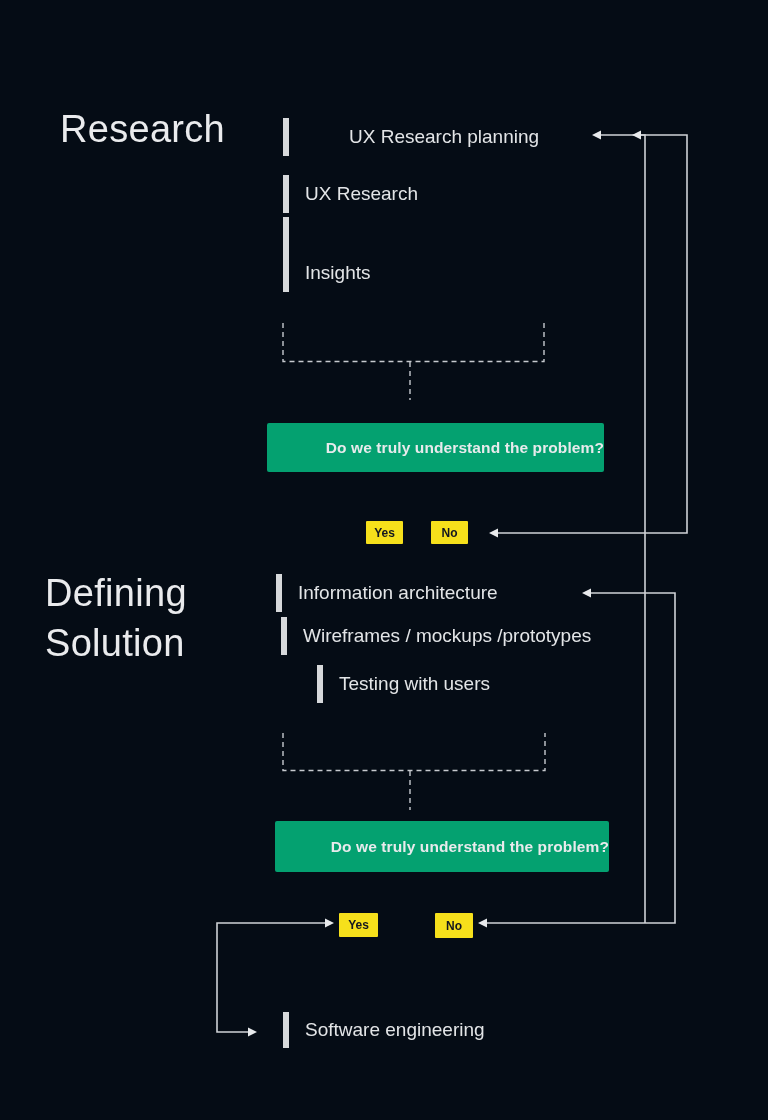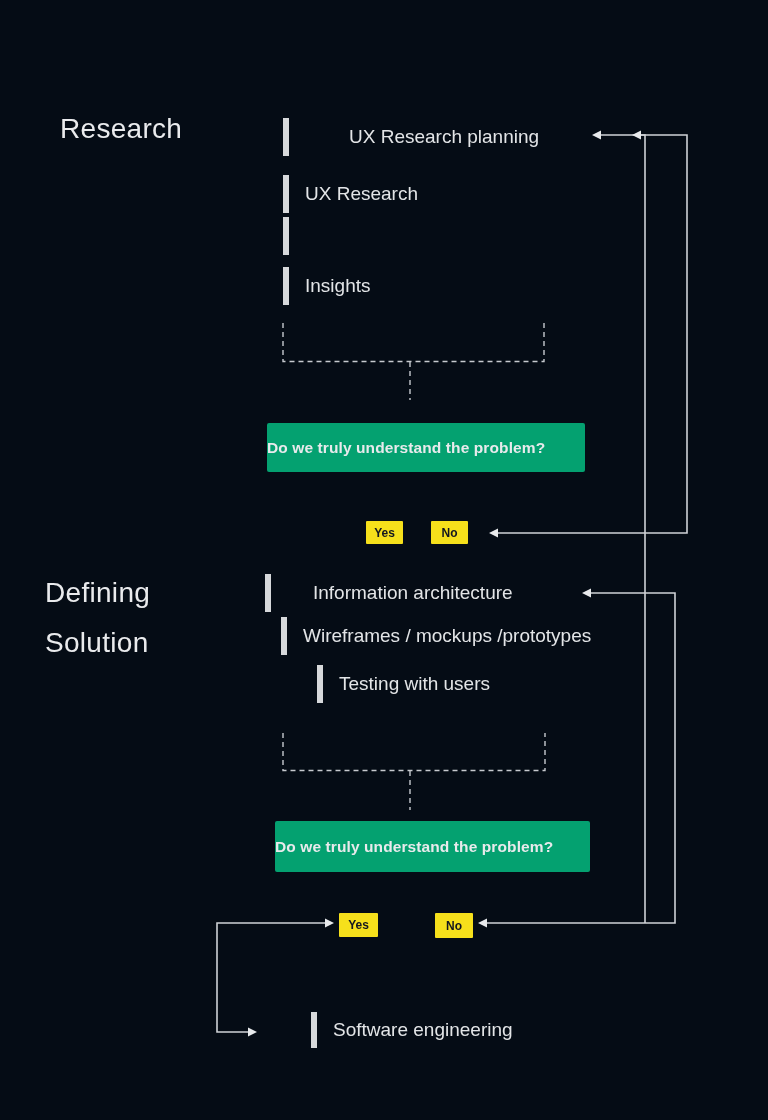--- a/index.html
+++ b/index.html
@@ -7,21 +7,21 @@
     position:relative;
     width:768px;height:1120px;
     background:#050c15;
     font-family:"Liberation Sans","DejaVu Sans",sans-serif;
     overflow:hidden;
   }
   .connectors{position:absolute;left:0;top:0;width:768px;height:1120px;}
   .heading{
     position:absolute;
     color:#eaebed;
-    font-size:28px;
+    font-size:38px;
     font-weight:400;
     letter-spacing:0.3px;
     line-height:50px;
     white-space:nowrap;
   }
   .step{
     position:absolute;
     display:flex;
     align-items:center;
   }
@@ -37,21 +37,22 @@
     font-weight:400;
     white-space:nowrap;
   }
   .step.small .bar{height:36px;}
   .decision{
     position:absolute;
     background:#04a170;
     border-radius:2px;
     display:flex;
     align-items:center;
-    justify-content:flex-start;
+    justify-content:flex-end;
+    padding-left:19px;
   }
   .decision .q{
     color:#e8eaec;
     font-size:15.5px;
     font-weight:700;
     letter-spacing:0.1px;
     white-space:nowrap;
   }
   .choice{
     position:absolute;
@@ -100,41 +101,41 @@
     <span class="bar"></span>
     <span class="label">UX Research planning</span>
   </div>
   <div class="step" style="left:283px;top:175px;">
     <span class="bar"></span>
     <span class="label">UX Research</span>
   </div>
   <div class="step" style="left:283px;top:217px;">
     <span class="bar"></span>
   </div>
-  <div class="step" style="left:283px;top:267px;align-items:center;">
+  <div class="step" style="left:283px;top:254px;align-items:center;">
     <span class="bar"></span>
     <span class="label">Insights</span>
   </div>
 
   <div class="decision" style="left:267px;top:423px;width:318px;height:49px;">
     <span class="q">Do we truly understand the problem?</span>
   </div>
   <div class="choice" style="left:366px;top:521px;width:37px;height:23px;">
     <span>Yes</span>
   </div>
   <div class="choice" style="left:431px;top:521px;width:37px;height:23px;">
     <span>No</span>
   </div>
 
   <div class="heading" style="left:45px;top:568px;">
     <div>Defining</div>
     <div>Solution</div>
   </div>
 
-  <div class="step" style="left:265px;top:574px;gap:26px;">
+  <div class="step" style="left:276px;top:574px;">
     <span class="bar"></span>
     <span class="label">Information architecture</span>
   </div>
   <div class="step" style="left:281px;top:617px;">
     <span class="bar"></span>
     <span class="label">Wireframes / mockups /prototypes</span>
   </div>
   <div class="step" style="left:281px;top:665px;padding-left:36px;">
     <span class="bar"></span>
     <span class="label">Testing with users</span>
@@ -143,18 +144,18 @@
   <div class="decision" style="left:275px;top:821px;width:315px;height:51px;">
     <span class="q">Do we truly understand the problem?</span>
   </div>
   <div class="choice" style="left:339px;top:913px;width:39px;height:24px;">
     <span>Yes</span>
   </div>
   <div class="choice" style="left:435px;top:913px;width:38px;height:25px;">
     <span>No</span>
   </div>
 
-  <div class="step small" style="left:283px;top:1012px;margin-left:28px;">
+  <div class="step small" style="left:283px;top:1012px;">
     <span class="bar"></span>
     <span class="label">Software engineering</span>
   </div>
 
 </div>
 
 </body></html>

